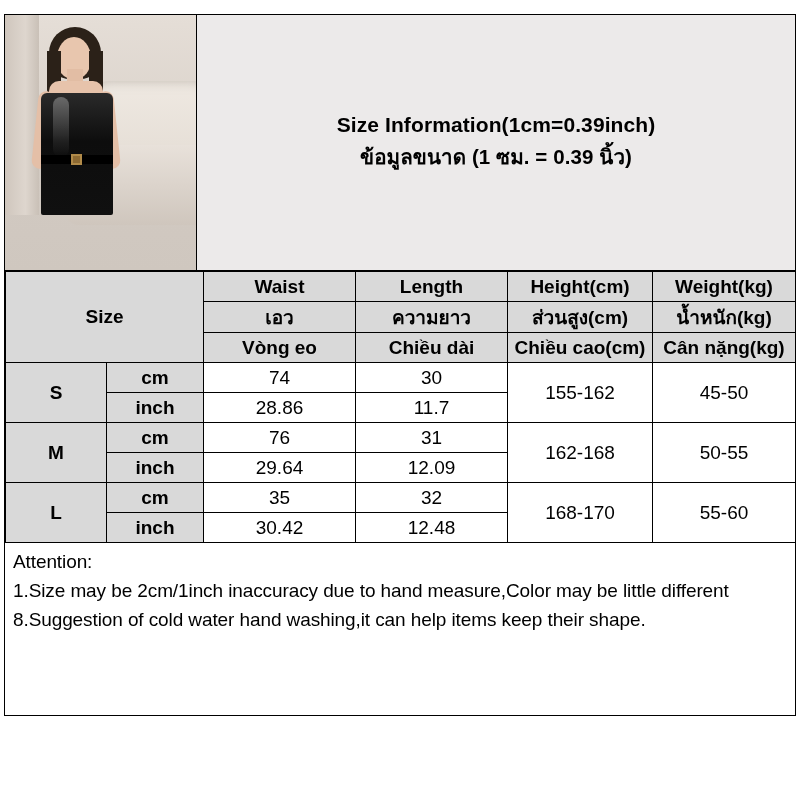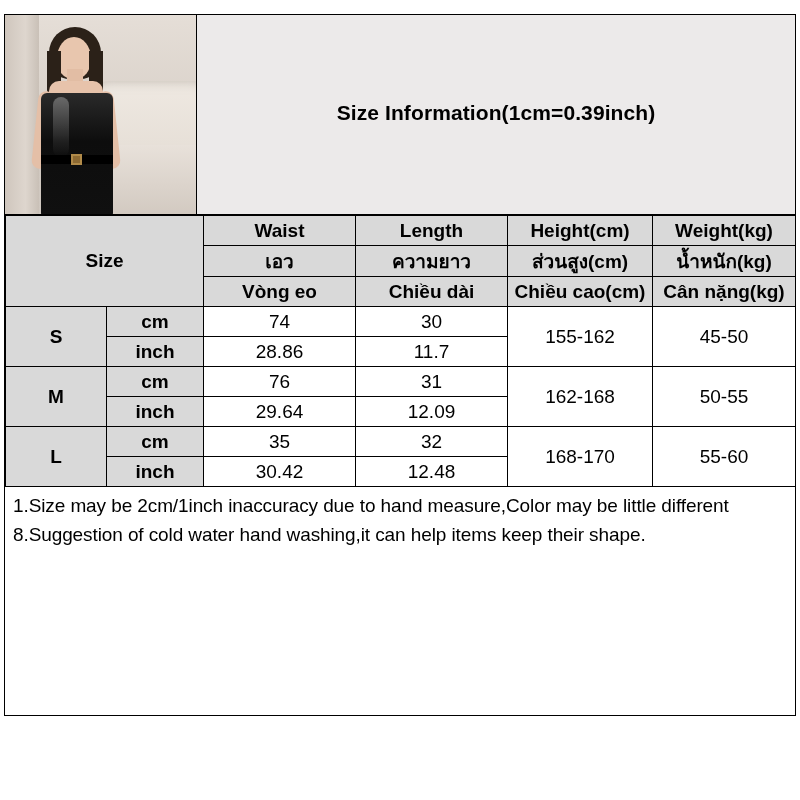--- a/index.html
+++ b/index.html
@@ -29,21 +29,21 @@
     height: 702px;
     border: 1px solid #000;
     box-sizing: border-box;
     display: flex;
     flex-direction: column;
     background: #fff;
   }
   
   .top-row {
     display: flex;
-    height: 200px;
+    height: 256px;
     border-bottom: 1px solid #000;
     box-sizing: border-box;
   }
   .photo-cell {
     width: 192px;
     border-right: 1px solid #000;
     box-sizing: border-box;
     position: relative;
     overflow: hidden;
     background: #cfc7c0;
@@ -250,20 +250,21 @@
         <div class="model-chest"></div>
         <div class="model-arm-l"></div>
         <div class="model-arm-r"></div>
         <div class="model-dress"></div>
         <div class="model-dress-shine"></div>
         <div class="model-belt"></div>
         <div class="model-buckle"></div>
       </div>
       <div class="title-cell">
         <div class="title-line">Size Information(1cm=0.39inch)</div>
+        <div class="title-line thai">ข้อมูลขนาด (1 ซม. = 0.39 นิ้ว)</div>
       </div>
     </div>
 
     <table class="size">
       <colgroup>
         <col class="c1">
           <col class="c2">
           <col class="c3">
           <col class="c4">
           <col class="c5">
@@ -328,18 +329,19 @@
         </tr>
         <tr>
           <td class="unit">inch</td>
           <td class="val">30.42</td>
           <td class="val">12.48</td>
         </tr>
       </tbody>
     </table>
 
     <div class="attention">
+      <p>Attention:</p>
       <p>1.Size may be 2cm/1inch inaccuracy due to hand measure,Color may be little different</p>
       <p>8.Suggestion of cold water hand washing,it can help items keep their shape.</p>
     </div>
 
   </div>
 </div>
 
 </body></html>

